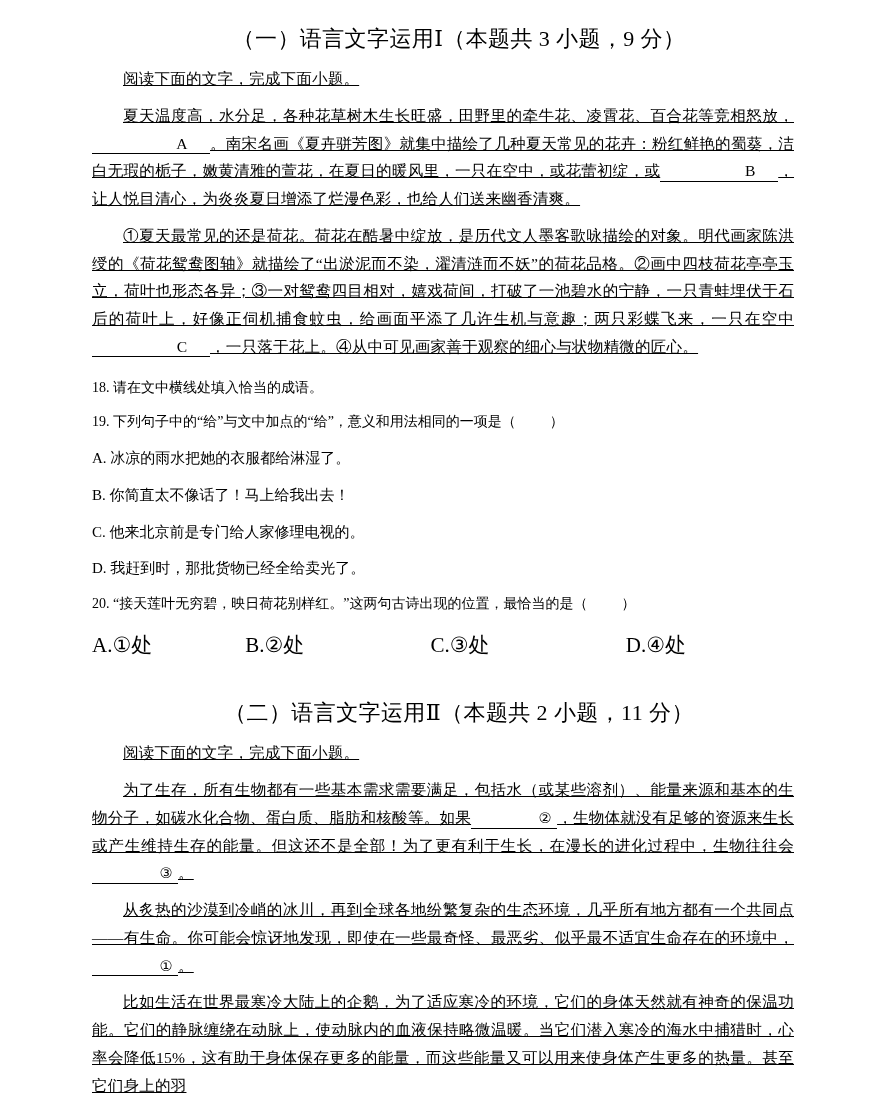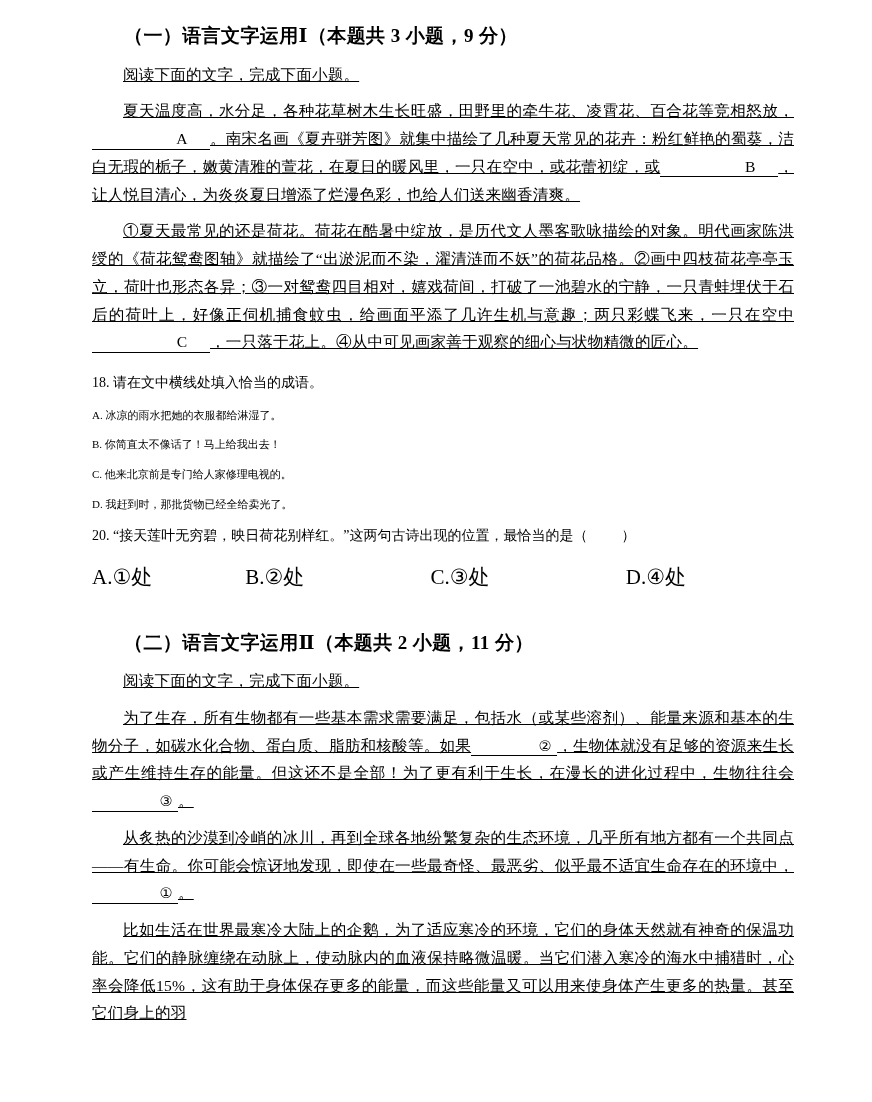--- a/index.html
+++ b/index.html
@@ -15,47 +15,48 @@
     -webkit-font-smoothing: antialiased;
   }
   .page {
     width: 872px;
     min-height: 1102px;
     box-sizing: border-box;
     padding: 14px 78px 10px 92px;
     position: relative;
   }
   .section-head {
-    font-weight: bold;
-    font-size: 19px;
+    font-weight: normal;
+    font-size: 22px;
     line-height: 1.5;
     margin: 8px 0 10px 0;
     text-indent: 32px;
     letter-spacing: 0.4px;
+    text-align: center;
   }
   p.para {
     font-size: 15.6px;
     line-height: 1.78;
     margin: 0 0 9px 0;
     text-align: justify;
     text-justify: inter-ideograph;
     letter-spacing: 0.15px;
     text-decoration: underline;
   }
   p.indent {
     text-indent: 31px;
   }
   p.q {
     font-size: 14px;
     line-height: 1.78;
     margin: 0 0 10px 0;
     text-indent: 0;
   }
   p.opt {
-    font-size: 11px;
+    font-size: 15px;
     line-height: 1.78;
     margin: 0 0 10px 0;
     text-indent: 0;
   }
   .blank {
     display: inline-block;
     border-bottom: 1px solid #000;
     min-width: 86px;
     text-align: center;
     vertical-align: baseline;
@@ -106,20 +107,24 @@
       <span>①夏天最常见的还是荷花。荷花在酷暑中绽放，是历代文人墨客歌咏描绘的对象。明代画家陈洪绶的《荷花鸳鸯图轴》就描绘了“出淤泥而不染，濯清涟而不妖”的荷花品格。②画中四枝荷花亭亭玉立，荷叶也形态各异；③一对鸳鸯四目相对，嬉戏荷间，打破了一池碧水的宁静，一只青蛙埋伏于石后的荷叶上，好像正伺机捕食蚊虫，给画面平添了几许生机与意趣；两只彩蝶飞来，一只在空中</span><span class="blank wide"><span class="blank-label">C</span></span><span>，一只落于花上。④从中可见画家善于观察的细心与状物精微的匠心。</span>
     </p>
 
     <div class="spacer-sm"></div>
 
     <p class="q">
       <span>18.</span>
       <span>请在文中横线处填入恰当的成语。</span>
     </p>
 
+    <p class="q">
+      <span>19.</span>
+      <span>下列句子中的“给”与文中加点的“给”，意义和用法相同的一项是（</span><span class="paren"></span><span>）</span>
+    </p>
 
     <p class="opt">
       <span>A.</span>
       <span>冰凉的雨水把她的衣服都给淋湿了。</span>
     </p>
     <p class="opt">
       <span>B.</span>
       <span>你简直太不像话了！马上给我出去！</span>
     </p>
     <p class="opt">

